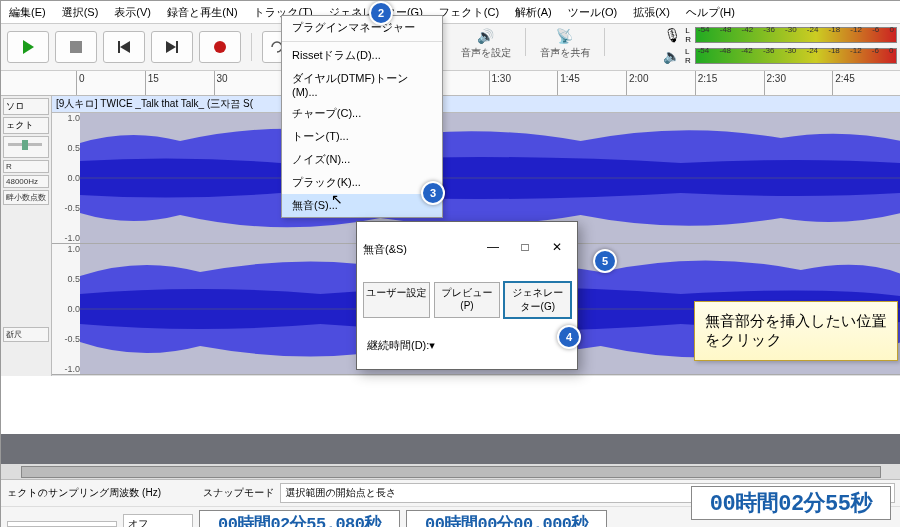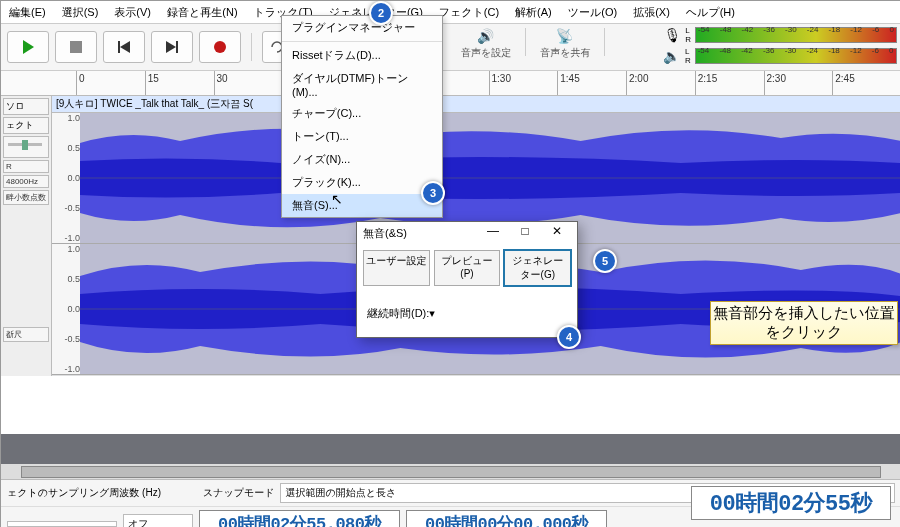--- a/index.html
+++ b/index.html
@@ -39,32 +39,32 @@
 .grayband{position:absolute;left:0;right:0;bottom:64px;height:30px;background:#6e7077}
 
 
 .dropdown{position:absolute;top:14px;left:280px;width:160px;background:#fcfcfc;border:1px solid #999;box-shadow:2px 2px 6px rgba(0,0,0,.2);z-index:20}
 .dropdown .mi{padding:4px 10px;font-size:11px}
 .dropdown .mi.hl{background:#cde4ff}
 .dropdown hr{border:none;border-top:1px solid #ddd;margin:2px 0}
 
 
 .dialog{position:absolute;top:220px;left:355px;width:220px;background:#fff;border:1px solid #666;box-shadow:4px 4px 12px rgba(0,0,0,.3);z-index:25}
-.dlg-title{height:22px;display:flex;align-items:center;justify-content:space-between;padding:0 6px;font-size:11px;background:#fff}
+.dlg-title{height:22px;display:flex;align-items:center;justify-content:space-between;padding:16px 6px;font-size:11px;background:#fff}
 .dlg-ctrls{display:flex;gap:4px}
 .dlg-ctrls span{width:28px;height:18px;text-align:center;font-size:12px;cursor:default}
 .dlg-row{display:flex;gap:4px;padding:6px;justify-content:center}
 .dlg-btn{flex:1;border:1px solid #aaa;background:#f4f4f4;padding:3px 2px;font-size:10px;text-align:center}
 .dlg-btn.sel{border:1px solid #27a;outline:1px solid #27a}
 .dlg-body{padding:14px 10px 6px;display:flex;align-items:center;gap:0;font-size:11px}
 .dlg-time{flex:1;font-family:"Courier New",monospace;background:#fff;border:1px solid #888;padding:1px 4px;font-size:12px;color:#1a5faa;text-decoration:underline}
 
 
 .bub{position:absolute;width:20px;height:20px;border-radius:50%;background:#2363c5;color:#fff;font-size:11px;font-weight:bold;display:flex;align-items:center;justify-content:center;z-index:30;border:2px solid #fff;box-shadow:0 0 4px rgba(0,0,0,.4)}
-.tooltip{position:absolute;right:3px;top:300px;width:182px;background:linear-gradient(#fffdeb,#fff8c8);border:1px solid #c0a030;padding:2px;font-size:15px;text-align:center;z-index:18;box-shadow:2px 2px 4px rgba(0,0,0,.2)}
+.tooltip{position:absolute;right:3px;top:300px;width:182px;background:linear-gradient(#fffdeb,#fff8c8);border:1px solid #c0a030;padding:10px;font-size:15px;z-index:18;box-shadow:2px 2px 4px rgba(0,0,0,.2)}
 
 
 .cursor-arrow{position:absolute;top:190px;left:330px;z-index:22;font-size:14px}
 </style>
 </head>
 <body>
 
 <div class="app">
 
   <div class="menubar">

